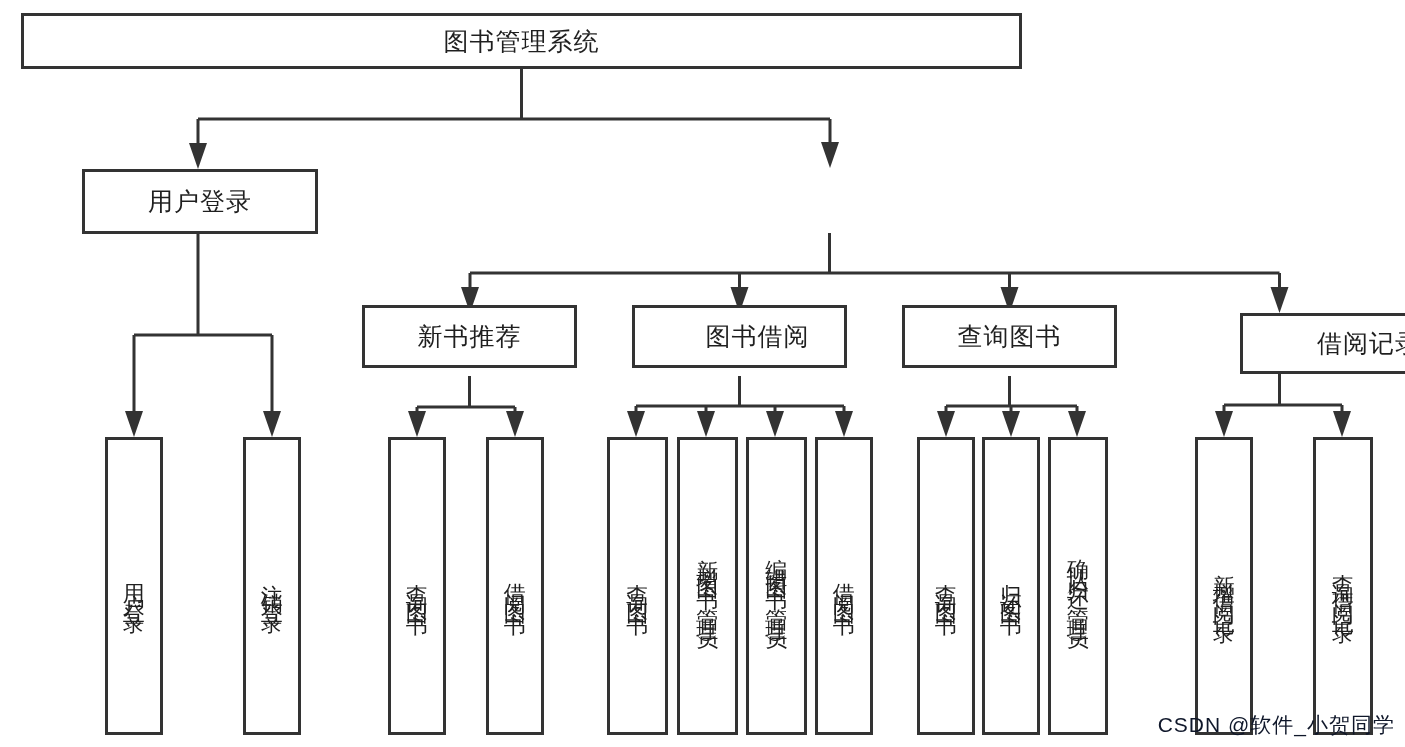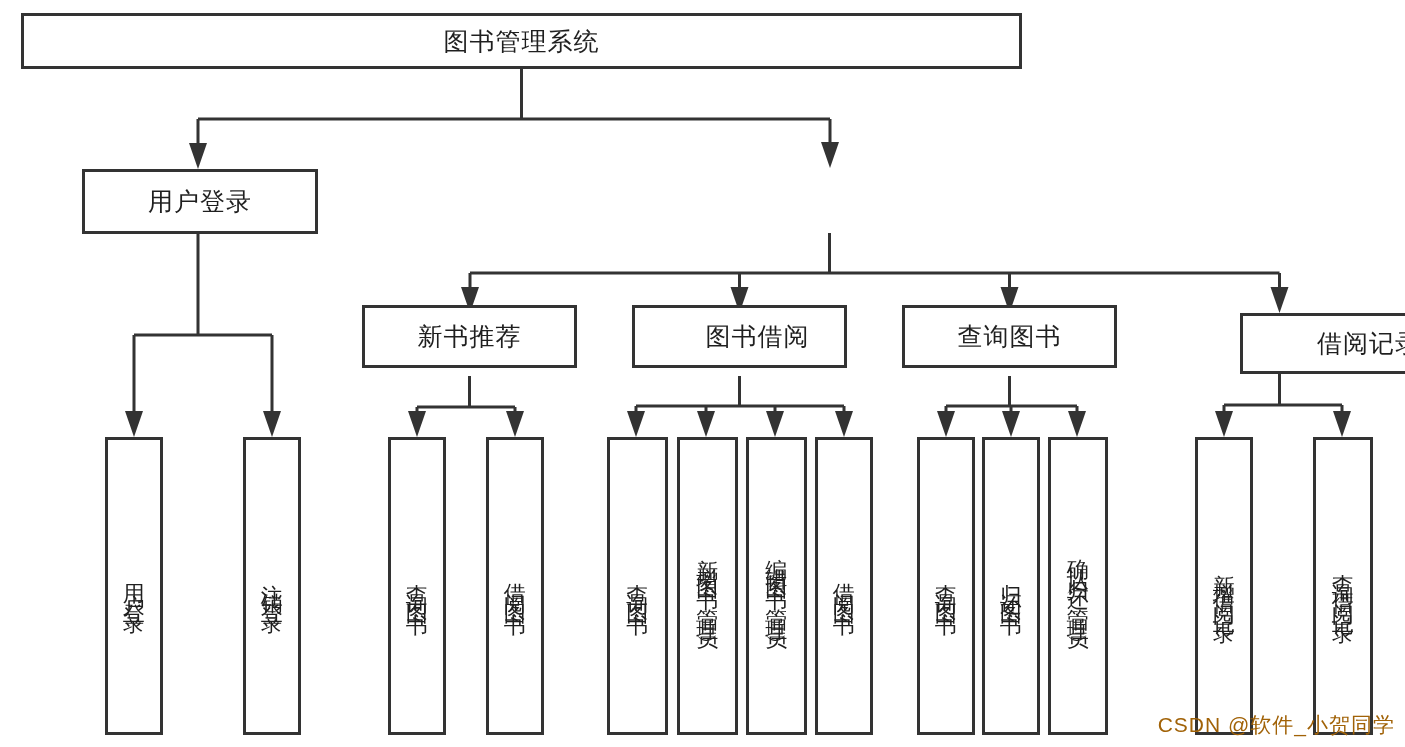--- a/index.html
+++ b/index.html
@@ -36,21 +36,21 @@
   .leaf{top:437px;width:58px;height:298px;}
   .lf1{left:105px;}  .lf2{left:243px;}
   .lf3{left:388px;}  .lf4{left:486px;}
   .lf5{left:607px;width:61px;} .lf6{left:677px;width:61px;}
   .lf7{left:746px;width:61px;} .lf8{left:815px;}
   .lf9{left:917px;}  .lf10{left:982px;}
   .lf11{left:1048px;width:60px;}
   .lf12{left:1195px;} .lf13{left:1313px;width:60px;}
   #watermark{
     position:absolute;right:10px;bottom:8px;z-index:3;
-    font-size:21px;color:#a16207;letter-spacing:1px;
+    font-size:21px;color:#0f172a;letter-spacing:1px;
   }
 </style>
 </head>
 <body>
 
 <div id="canvas">
 
   <svg id="connectors" viewBox="0 0 1405 747" xmlns="http://www.w3.org/2000/svg" aria-hidden="true">
     <path fill="none" stroke="#333333" stroke-width="3" d="M521.5 68 V119 M198 119 H830 M198 119 V150 M830 119 V149
          M198 234 V335 M134 335 H272 M134 335 V418 M272 335 V418

